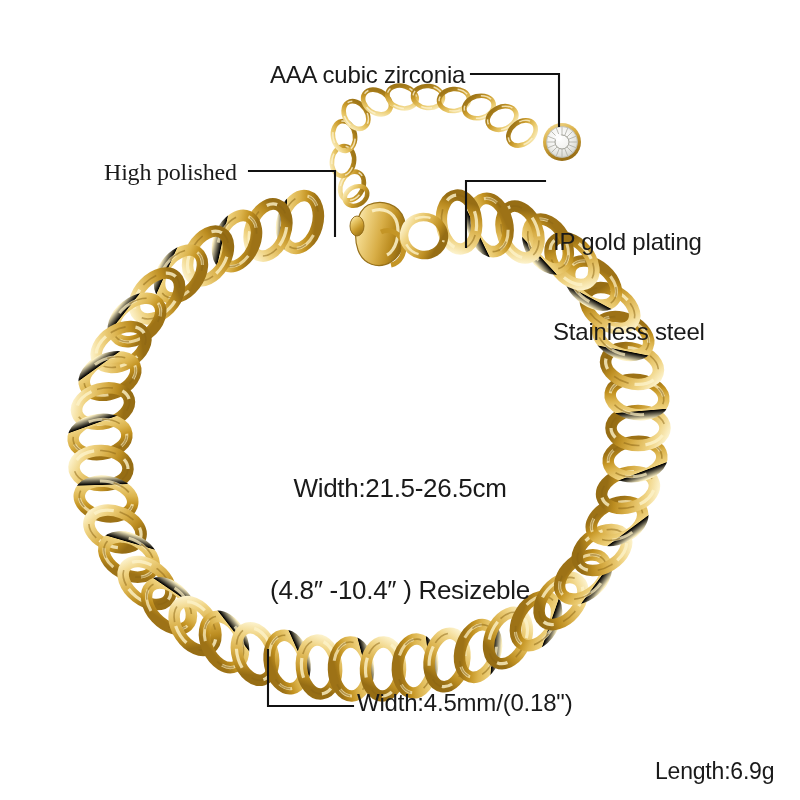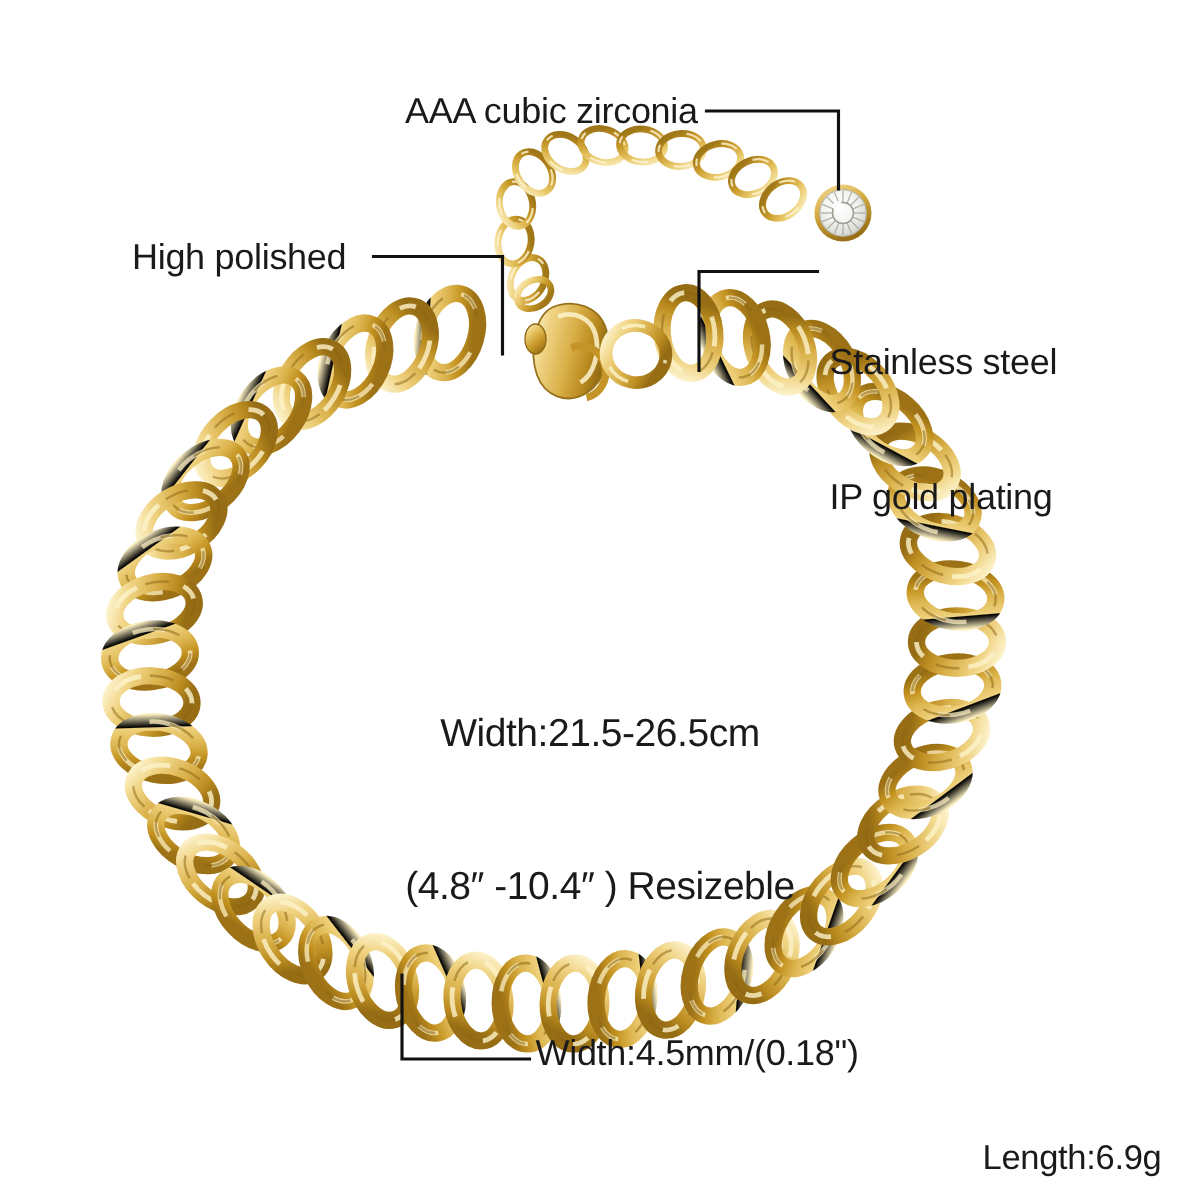--- a/index.html
+++ b/index.html
@@ -11,21 +11,21 @@
   #stage{position:absolute;left:0;top:0;width:636px;height:800px;}
   svg.layer{position:absolute;left:0;top:0;width:800px;height:800px;}
   .anno{
     position:absolute;color:#1a1a1a;white-space:pre;
     font-family:"Liberation Sans", sans-serif;
   }
   .anno-lbl{font-size:24px;line-height:30px;letter-spacing:-0.2px;}
   .anno-center{font-size:26px;line-height:34px;text-align:center;letter-spacing:-0.3px;}
   .anno-weight{font-size:23px;line-height:28px;letter-spacing:-0.2px;}
   #lbl-czn{left:270px;top:60px;}
-  #lbl-pol{left:88px;top:157px;}
+  #lbl-pol{left:104px;top:157px;font-family:Liberation Serif, serif;}
   #lbl-ip{left:553px;top:167px;}
   #lbl-len{left:230px;top:403px;width:340px;}
   #lbl-wid{left:357px;top:688px;}
   #lbl-wt{left:655px;top:757px;}
 </style>
 </head>
 <body>
 
 <div id="stage">
 
@@ -307,22 +307,22 @@
       <polyline points="545,181 466,181 466,247"></polyline>
       <polyline points="353,706 268,706 268,650"></polyline>
     </g>
   </svg>
 
   <div class="anno anno-lbl" id="lbl-czn">AAA cubic zirconia</div>
 
   <div class="anno anno-lbl" id="lbl-pol">High polished</div>
 
   <div class="anno anno-lbl" id="lbl-ip">
+    <div>IP gold plating</div>
     <div>Stainless steel</div>
-    <div>IP gold plating</div>
   </div>
 
   <div class="anno anno-center" id="lbl-len">
     <div>Width:21.5-26.5cm</div>
     <div>(4.8″ -10.4″ ) Resizeble</div>
   </div>
 
   <div class="anno anno-lbl" id="lbl-wid">Width:4.5mm/(0.18")</div>
 
   <div class="anno anno-weight" id="lbl-wt">Length:6.9g</div>

